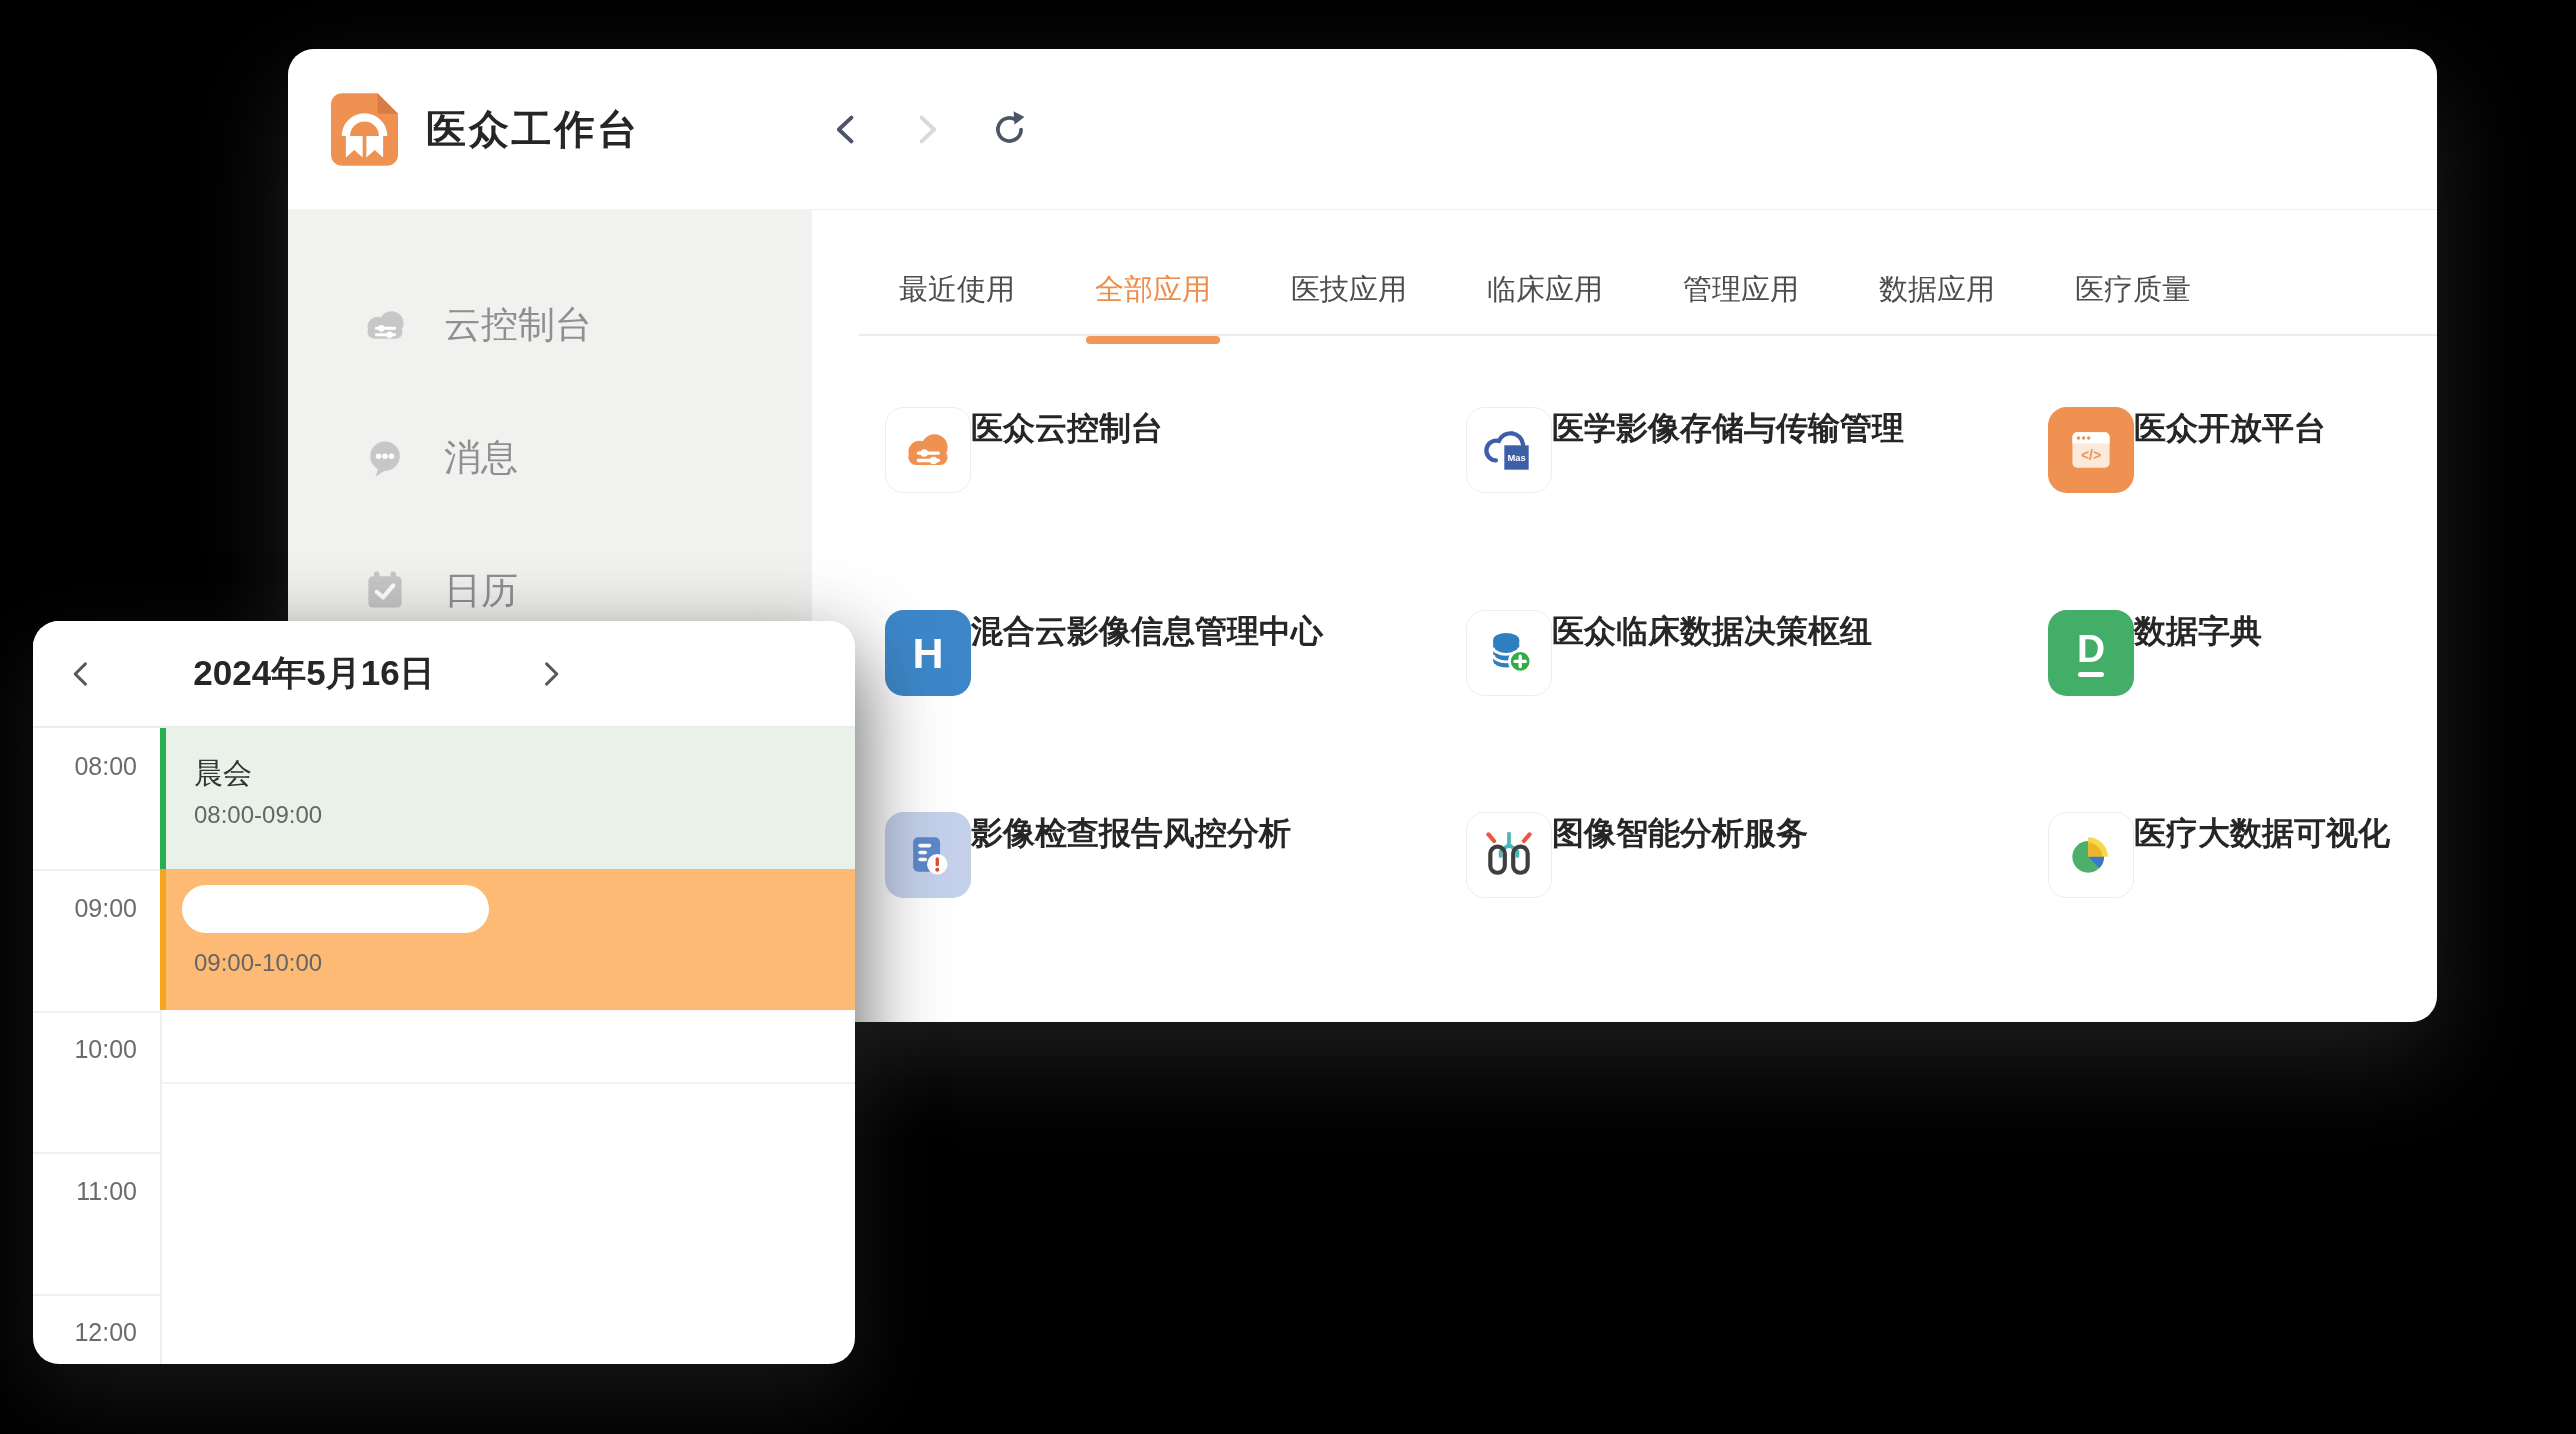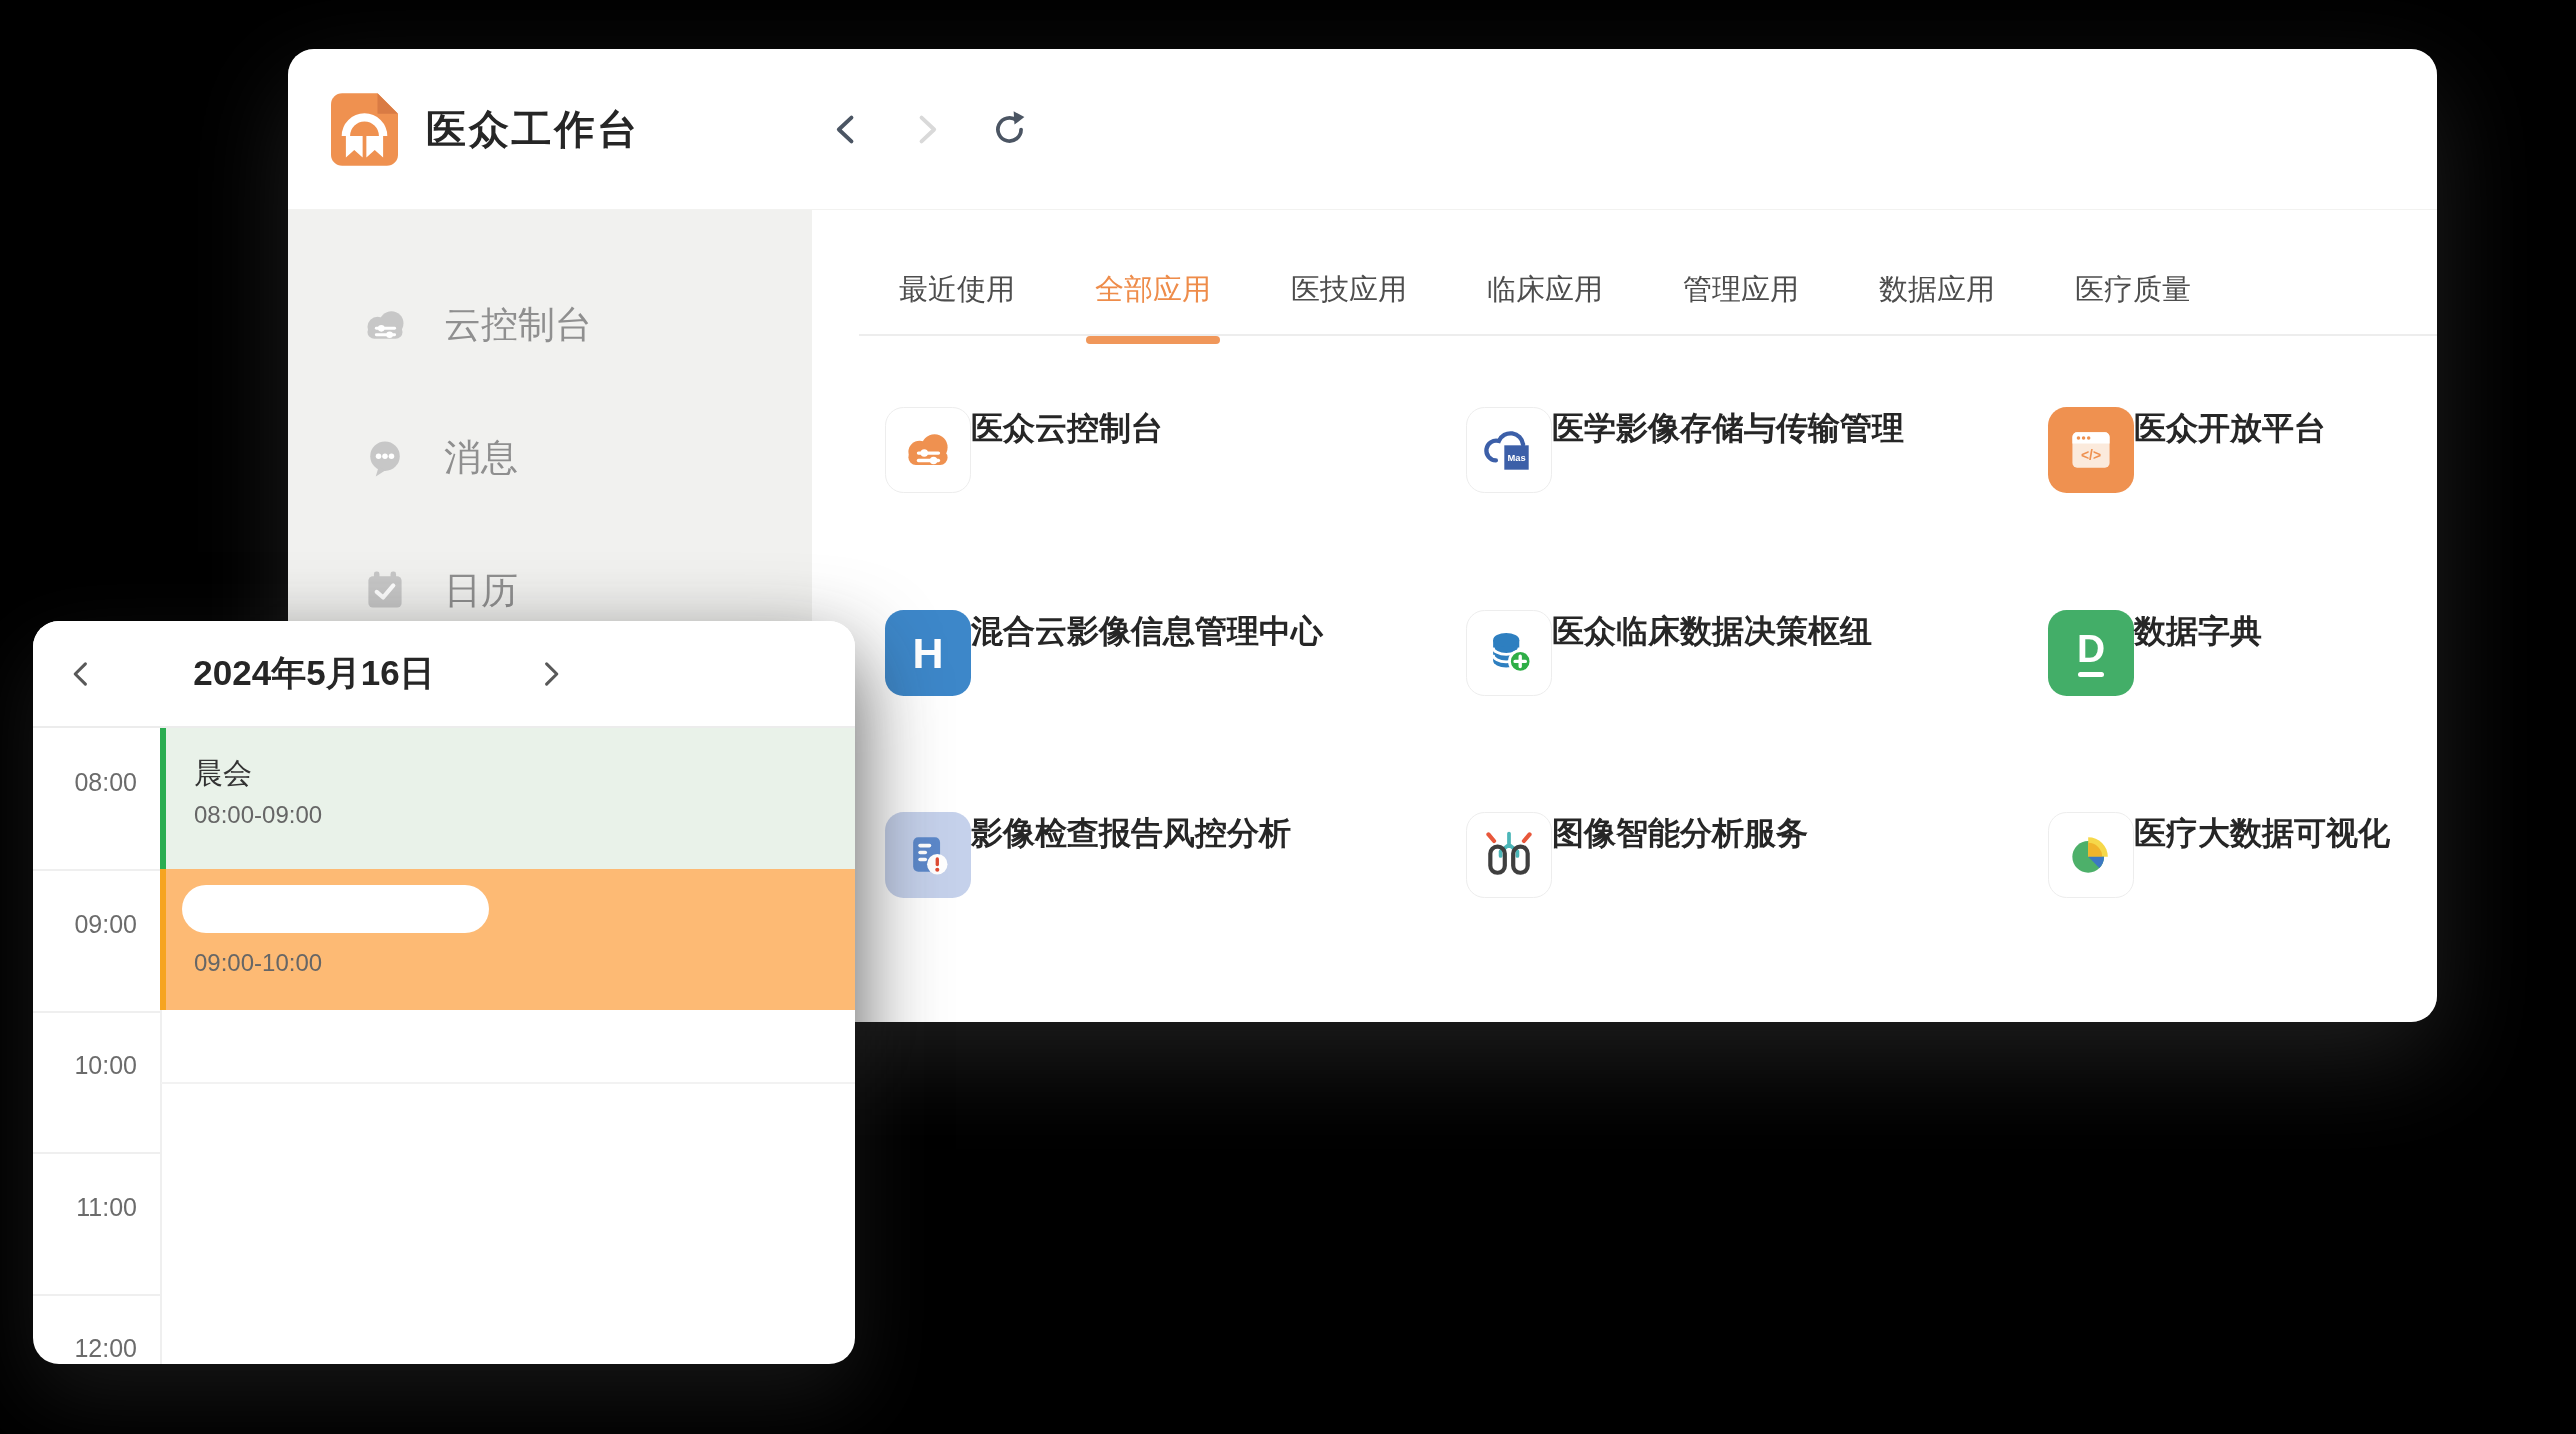--- a/index.html
+++ b/index.html
@@ -58,21 +58,21 @@
   .cal-prev{left:26px}.cal-next{left:494px}
   .cal-date{position:absolute;left:104px;width:354px;top:0;height:105px;display:flex;
             align-items:center;justify-content:center;font-size:35px;font-weight:600;color:#262626;}
   .cal-divider{position:absolute;top:105px;left:0;right:0;height:1.9px;background:#ececec;}
   .cal-grid{position:absolute;top:107px;left:0;right:0;bottom:0;}
   .v-div{position:absolute;left:127px;top:0;bottom:0;width:1.9px;background:#efefef;}
   .h-line{position:absolute;left:0;width:127px;height:1.9px;background:#efefef;}
   .hl1{top:141px}.hl2{top:283px}.hl3{top:424px}.hl4{top:566px}
   .hh-line{position:absolute;left:128px;right:0;height:1.9px;background:#f2f2f2;}
   .hh2{top:354px}
-  .time-label{position:absolute;left:0;width:104px;text-align:right;font-size:25px;color:#6b6b6b;margin-top:16px;}
+  .time-label{position:absolute;left:0;width:104px;text-align:right;font-size:25px;color:#6b6b6b;}
   .t0{top:24px}.t1{top:166px}.t2{top:307px}.t3{top:449px}.t4{top:590px}
   .event{position:absolute;left:127px;right:0;height:141px;border-left:6.5px solid;
          box-sizing:border-box;padding:26px 0 0 28px;cursor:pointer;}
   .ev-green{top:0;background:#e9f2e9;border-color:#2bad51;}
   .ev-orange{top:141px;background:#fdba74;border-color:#f6a41f;padding:16px;}
   .ev-blue{top:424px;background:#eef1f8;border-color:#2e5ec7;}
   .ev-title{font-size:29px;font-weight:400;color:#333;}
   .ev-time{font-size:24px;color:#666;margin-top:7px;}
   .pill{position:absolute;left:16px;top:16px;width:307px;height:48px;border-radius:24px;background:#fff;}
   .ev-orange .ev-time{position:absolute;left:28px;top:80px;margin:0;}

